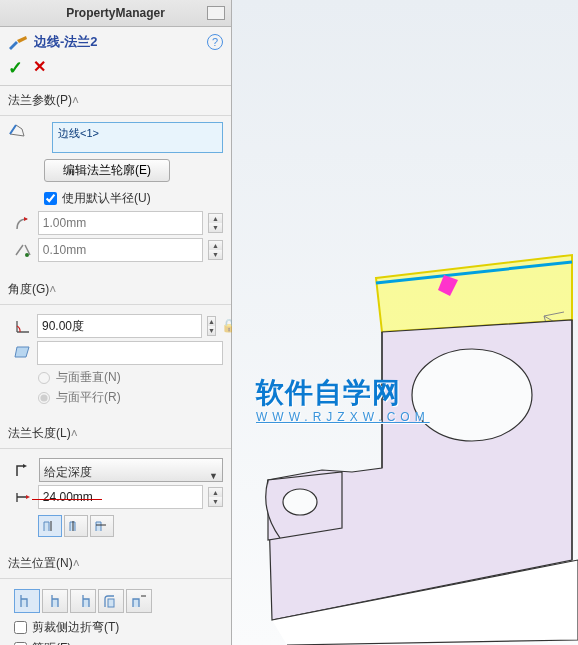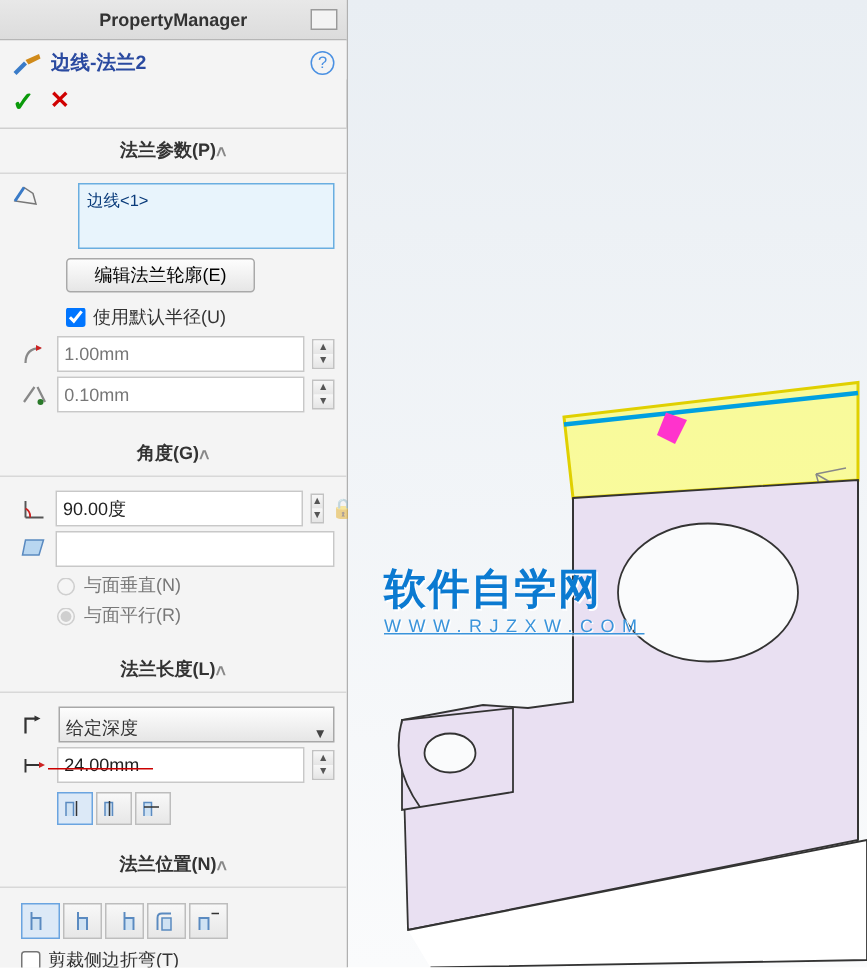--- a/index.html
+++ b/index.html
@@ -9,24 +9,24 @@
 .pm-header-title { font-weight: bold; flex: 1; text-align: center; }
 .pm-header .tabicon { width: 18px; height: 14px; border: 1px solid #9a9a9a; background: #f3f3f3; }
 .title-row { display: flex; align-items: center; padding: 6px 8px 2px; gap: 6px; background:#f4f4f4;}
 .feat-icon { width: 20px; height: 16px; }
 .feat-icon svg { width: 20px; height: 16px; }
 .title-text { font-weight: bold; color: #2a4aa0; font-size: 13px; }
 .help-icon { margin-left: auto; width: 16px; height: 16px; border-radius: 50%; border: 1px solid #4a90e2; color: #4a90e2; text-align: center; line-height: 14px; font-size: 11px; }
 .okcancel { display: flex; gap: 10px; padding: 4px 8px 6px; border-bottom: 1px solid #cfcfcf; }
 .check { color: #0a9a0a; font-size: 18px; font-weight: bold; }
 .xmark { color: #d00000; font-size: 16px; font-weight: bold; }
-.section-head { display: flex; align-items: center; justify-content: center; padding: 6px 8px; background: #f4f4f4; border-bottom: 1px solid #d8d8d8; font-weight: bold; font-size: 12px; }
+.section-head { display: flex; align-items: center; justify-content: flex-start; padding: 6px 8px; background: #f4f4f4; border-bottom: 1px solid #d8d8d8; font-weight: normal; font-size: 12px; }
 .section-head .chev { color: #888; font-size: 12px; }
 .section-body { padding: 6px 8px 10px; background: #f4f4f4; }
-.edge-list { margin-left: 22px; width: 180px; height: 44px; background: #e8f4fc; border: 1px solid #6aaee0; padding: 3px 5px; font-size: 11px; color: #0a3b7a; }
+.edge-list { margin-left: 22px; width: 180px; height: 31px; background: #e8f4fc; border: 1px solid #6aaee0; padding: 3px 5px; font-size: 11px; color: #0a3b7a; }
 .edge-list .sel { background: #e8f4fc; }
 .btn { display: inline-block; margin: 6px 0 4px 36px; padding: 2px 18px; background: linear-gradient(#fdfdfd,#e6e6e6); border: 1px solid #a9a9a9; border-radius: 3px; font-size: 12px; }
 .chkrow { display: flex; align-items: center; gap: 5px; margin: 4px 0 4px 36px; font-size: 12px; }
 .chkrow input { width: 13px; height: 13px; }
 .numrow { display: flex; align-items: center; gap: 5px; margin: 3px 0 3px 6px; }
 .numrow .ricon { width: 20px; height: 18px; display: flex; align-items: center; justify-content: center; }
 .numin { flex: 1; height: 24px; border: 1px solid #c8c8c8; background: #fff; padding: 0 4px; color: #777; font-size: 12px; }
 .numin.dark { color: #222; }
 .spin { width: 16px; height: 20px; display: flex; flex-direction: column; border: 1px solid #c2c2c2; }
 .spin div { flex: 1; background: linear-gradient(#f7f7f7,#e5e5e5); text-align: center; font-size: 7px; line-height: 9px; color: #555; }

